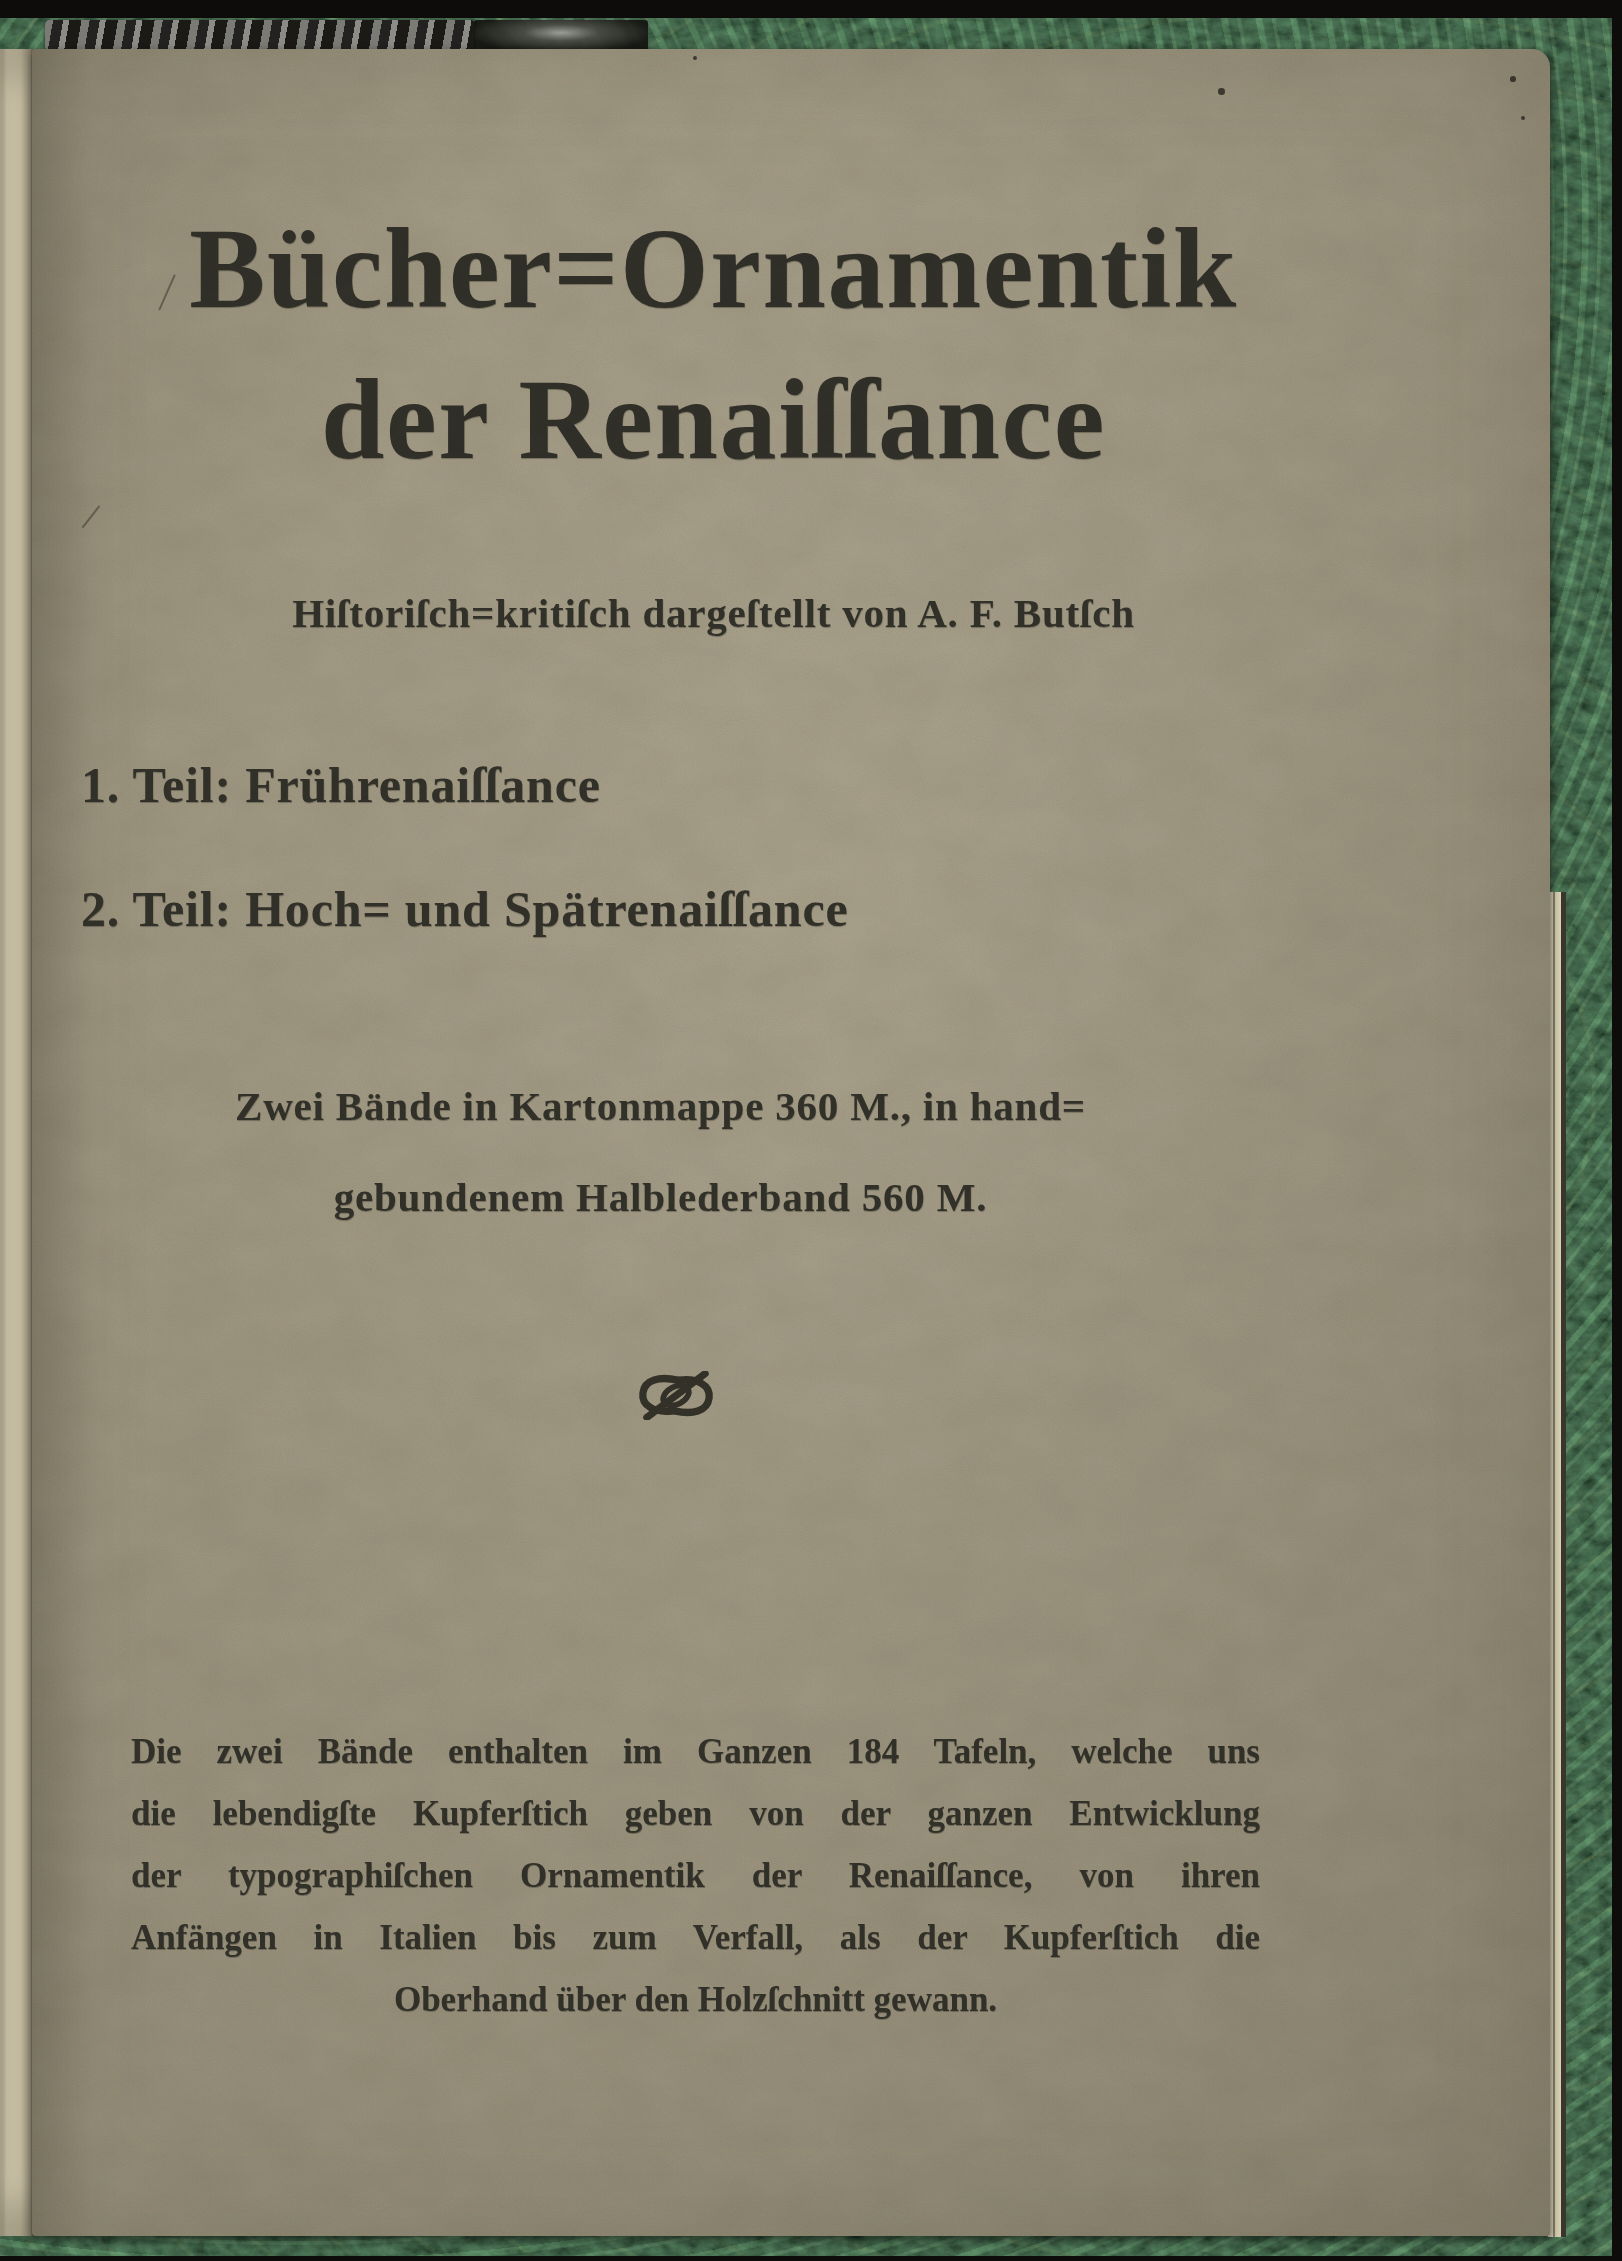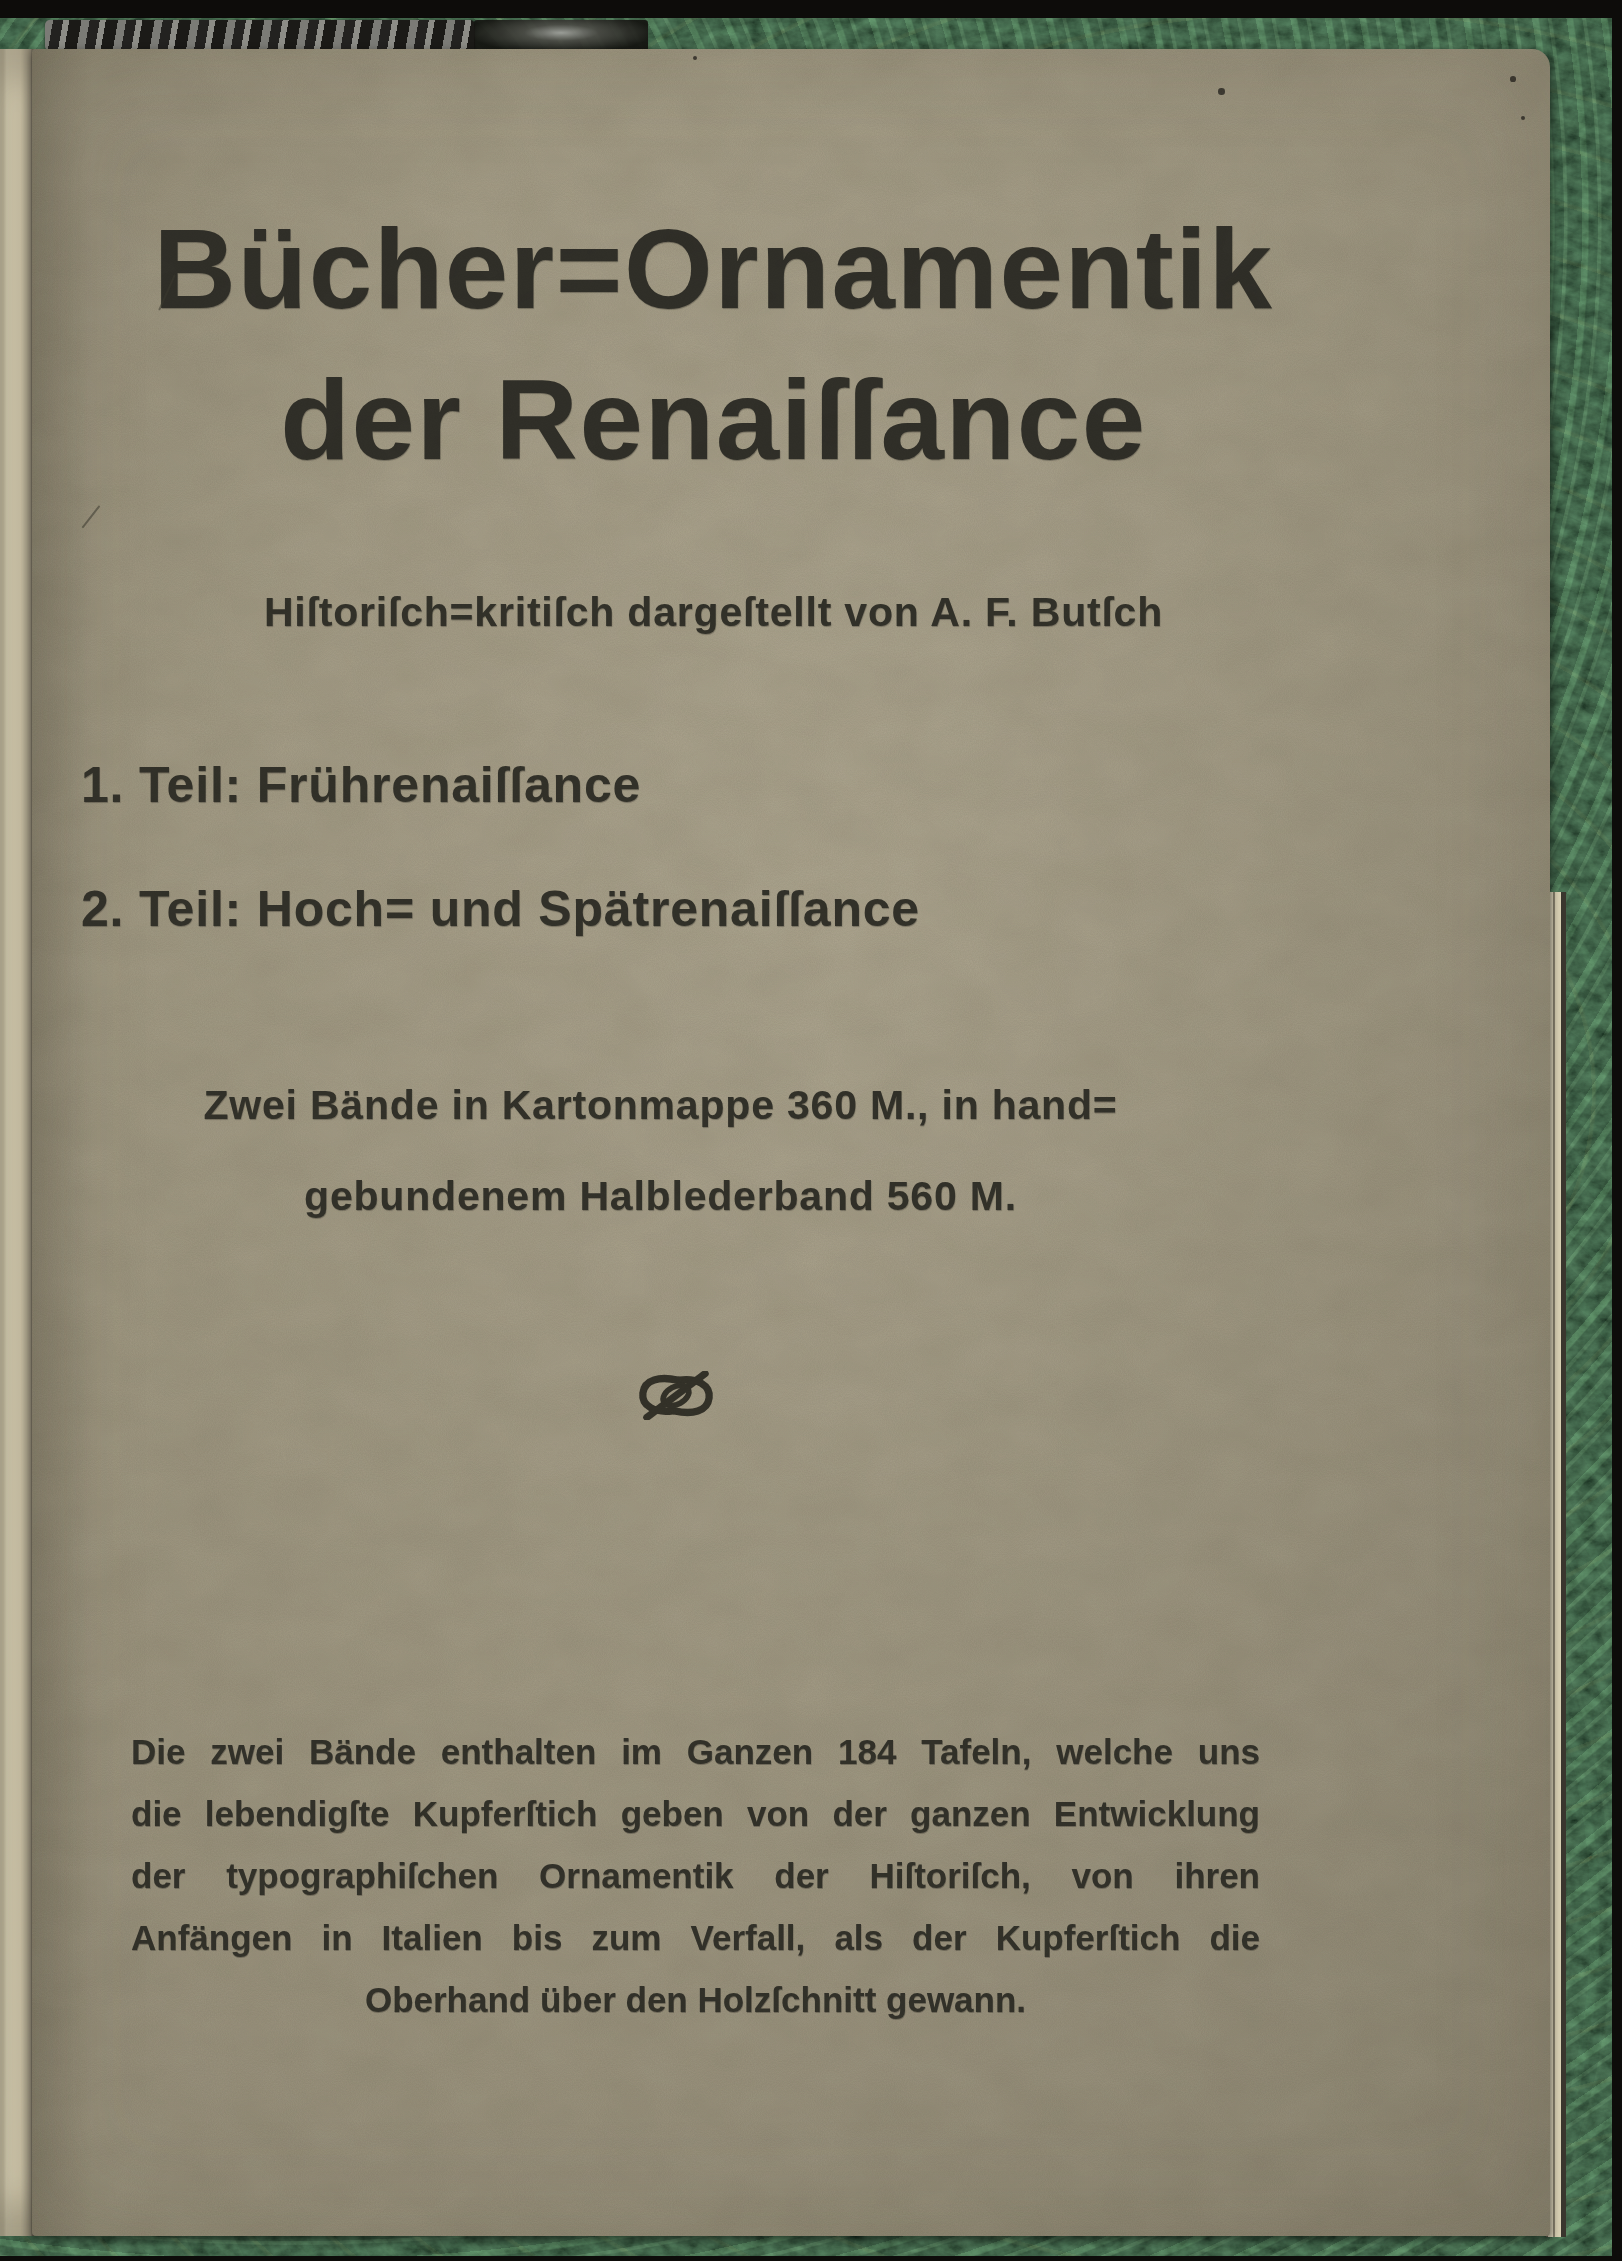--- a/index.html
+++ b/index.html
@@ -1,19 +1,19 @@
 <!DOCTYPE html>
 <html style="font-size:13px"><head>
 <meta charset="utf-8">
 <style>
   html,body{margin:0;padding:0;background:#0d0c0a;}
   .scene{
     position:relative;width:1622px;height:2261px;overflow:hidden;
     background:#0d0c0a;
-    font-family:Liberation Sans, sans-serif;
+    font-family:Liberation Serif, serif;
   }
   
   .cover{
     position:absolute;left:0;top:18px;right:9.7px;bottom:4.9px;
     background-color:#101a12;
     background-image:
       repeating-radial-gradient(circle at 18% 9%, rgba(86,128,86,0.38) 0 5.7px, rgba(4,8,5,0.55) 7.3px 15.4px, rgba(128,156,116,0.22) 16px 18.7px, rgba(8,13,9,0.5) 20px 34px),
       repeating-radial-gradient(circle at 82% 48%, rgba(146,126,64,0.28) 0 3.2px, rgba(0,0,0,0) 4.9px 24px, rgba(64,96,64,0.33) 26px 31px, rgba(0,0,0,0) 32px 54px),
       repeating-radial-gradient(circle at 55% 85%, rgba(40,66,44,0.45) 0 8px, rgba(6,10,7,0.5) 9.7px 21px, rgba(96,120,88,0.18) 22px 24px, rgba(0,0,0,0) 26px 44px);
   }
@@ -134,21 +134,21 @@
           <path d="M50 49 C72 54 91 50 93 33 C95 17 78 8 56 11" stroke-width="9"></path>
           <ellipse cx="52" cy="30" rx="17" ry="11" transform="rotate(-28 52 30)" stroke-width="7"></ellipse>
           <path d="M16 57 L88 3" stroke-width="9"></path>
         </g>
       </svg>
     </div>
 
     <div class="blurb">
       <div class="desc-line">Die zwei Bände enthalten im Ganzen 184 Tafeln, welche uns</div>
       <div class="desc-line">die lebendigſte Kupferſtich geben von der ganzen Entwicklung</div>
-      <div class="desc-line">der typographiſchen Ornamentik der Hiſtoriſch, von ihren</div>
+      <div class="desc-line">der typographiſchen Ornamentik der Renaiſſance, von ihren</div>
       <div class="desc-line">Anfängen in Italien bis zum Verfall, als der Kupferſtich die</div>
       <div class="desc-line last">Oberhand über den Holzſchnitt gewann.</div>
     </div>
 
     <div class="pencil m1"></div>
     <div class="pencil m2"></div>
     <div class="speck s1"></div>
     <div class="speck s2"></div>
     <div class="speck s3"></div>
     <div class="speck s4"></div>

